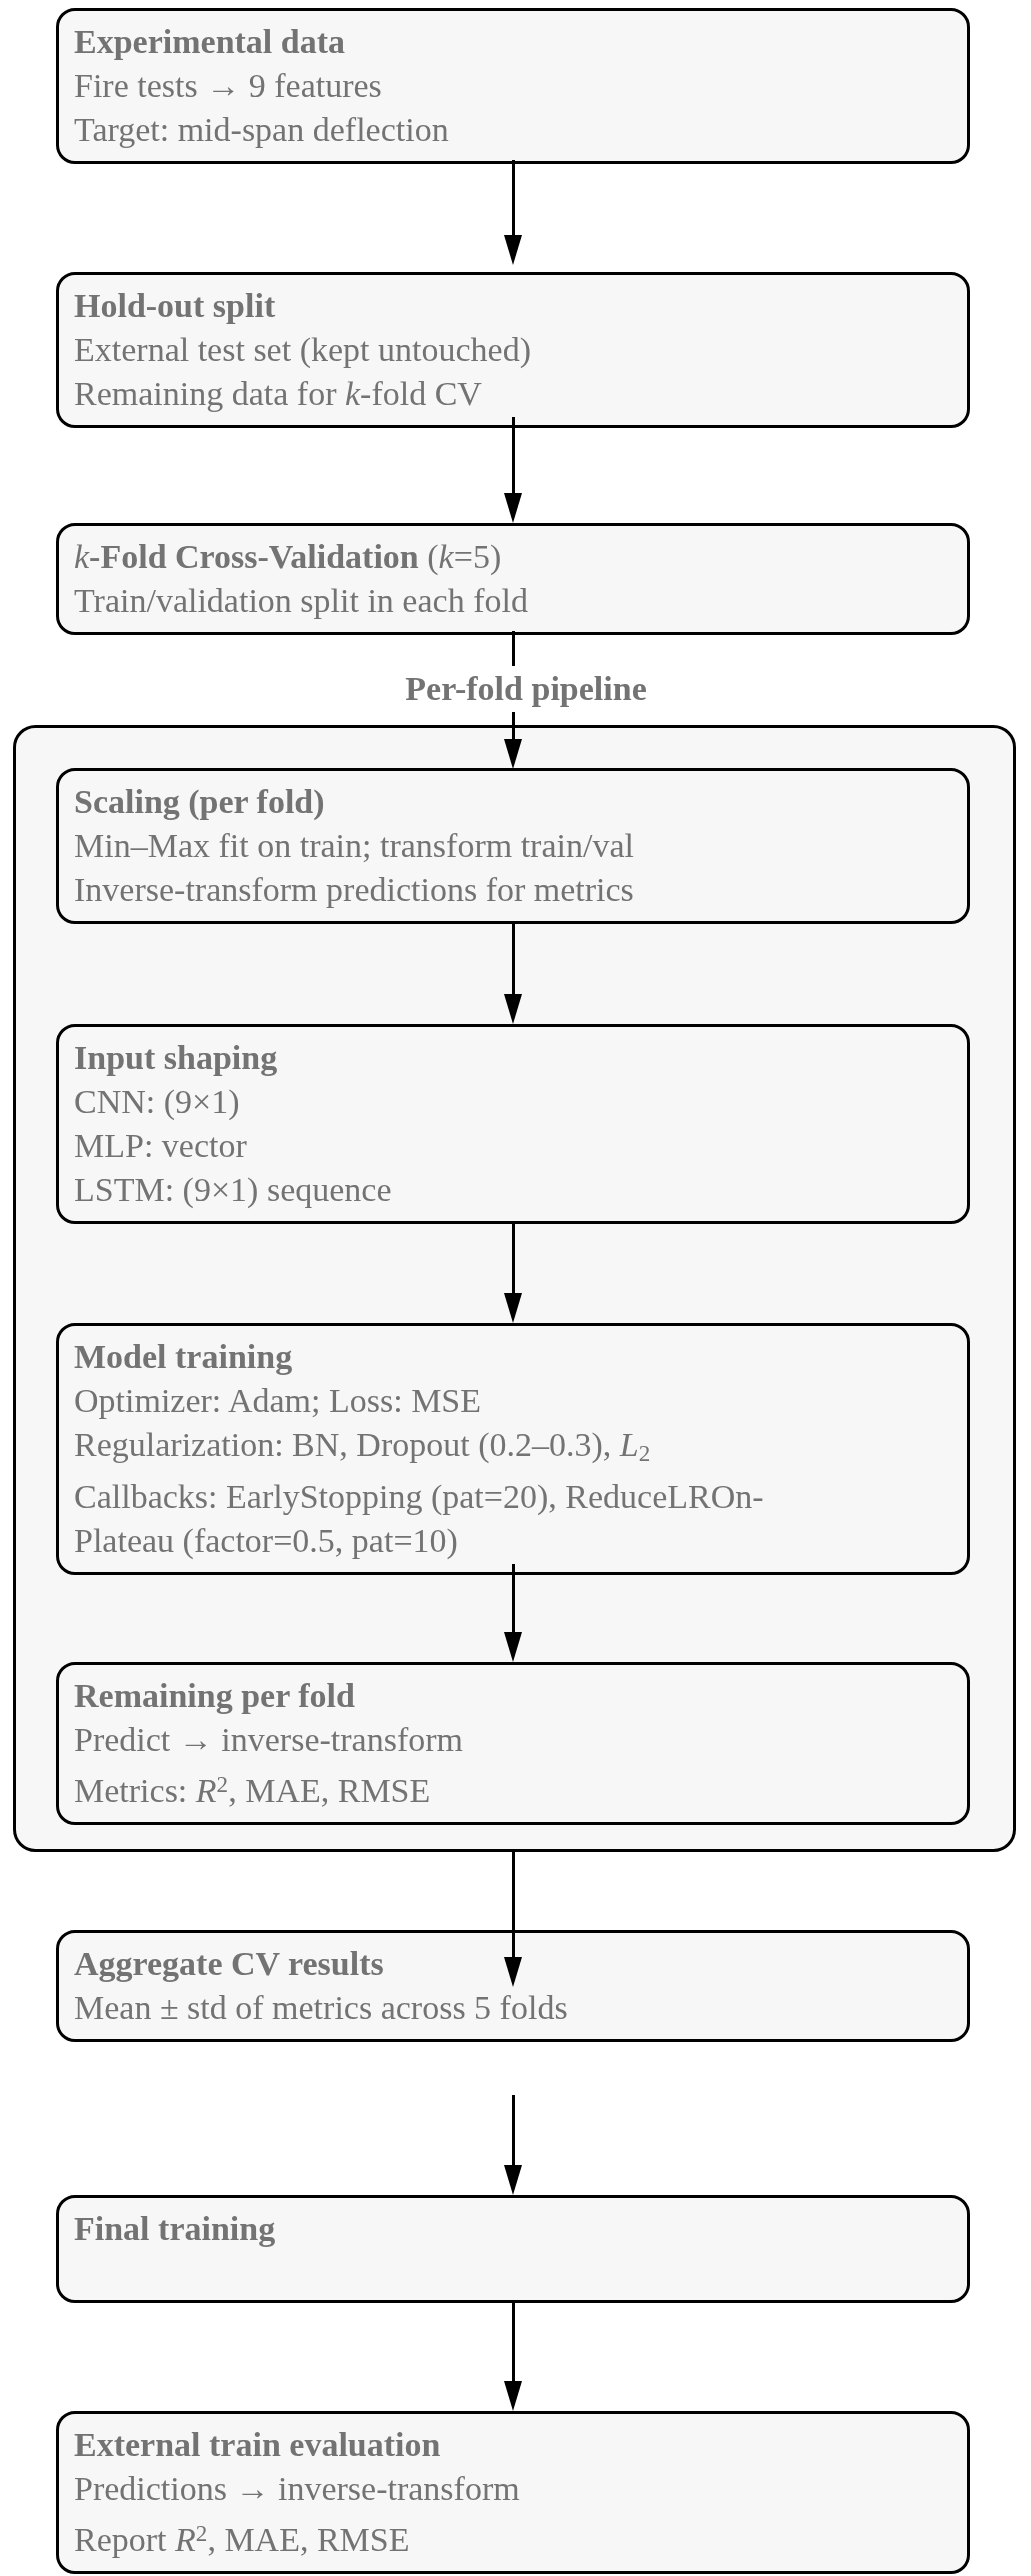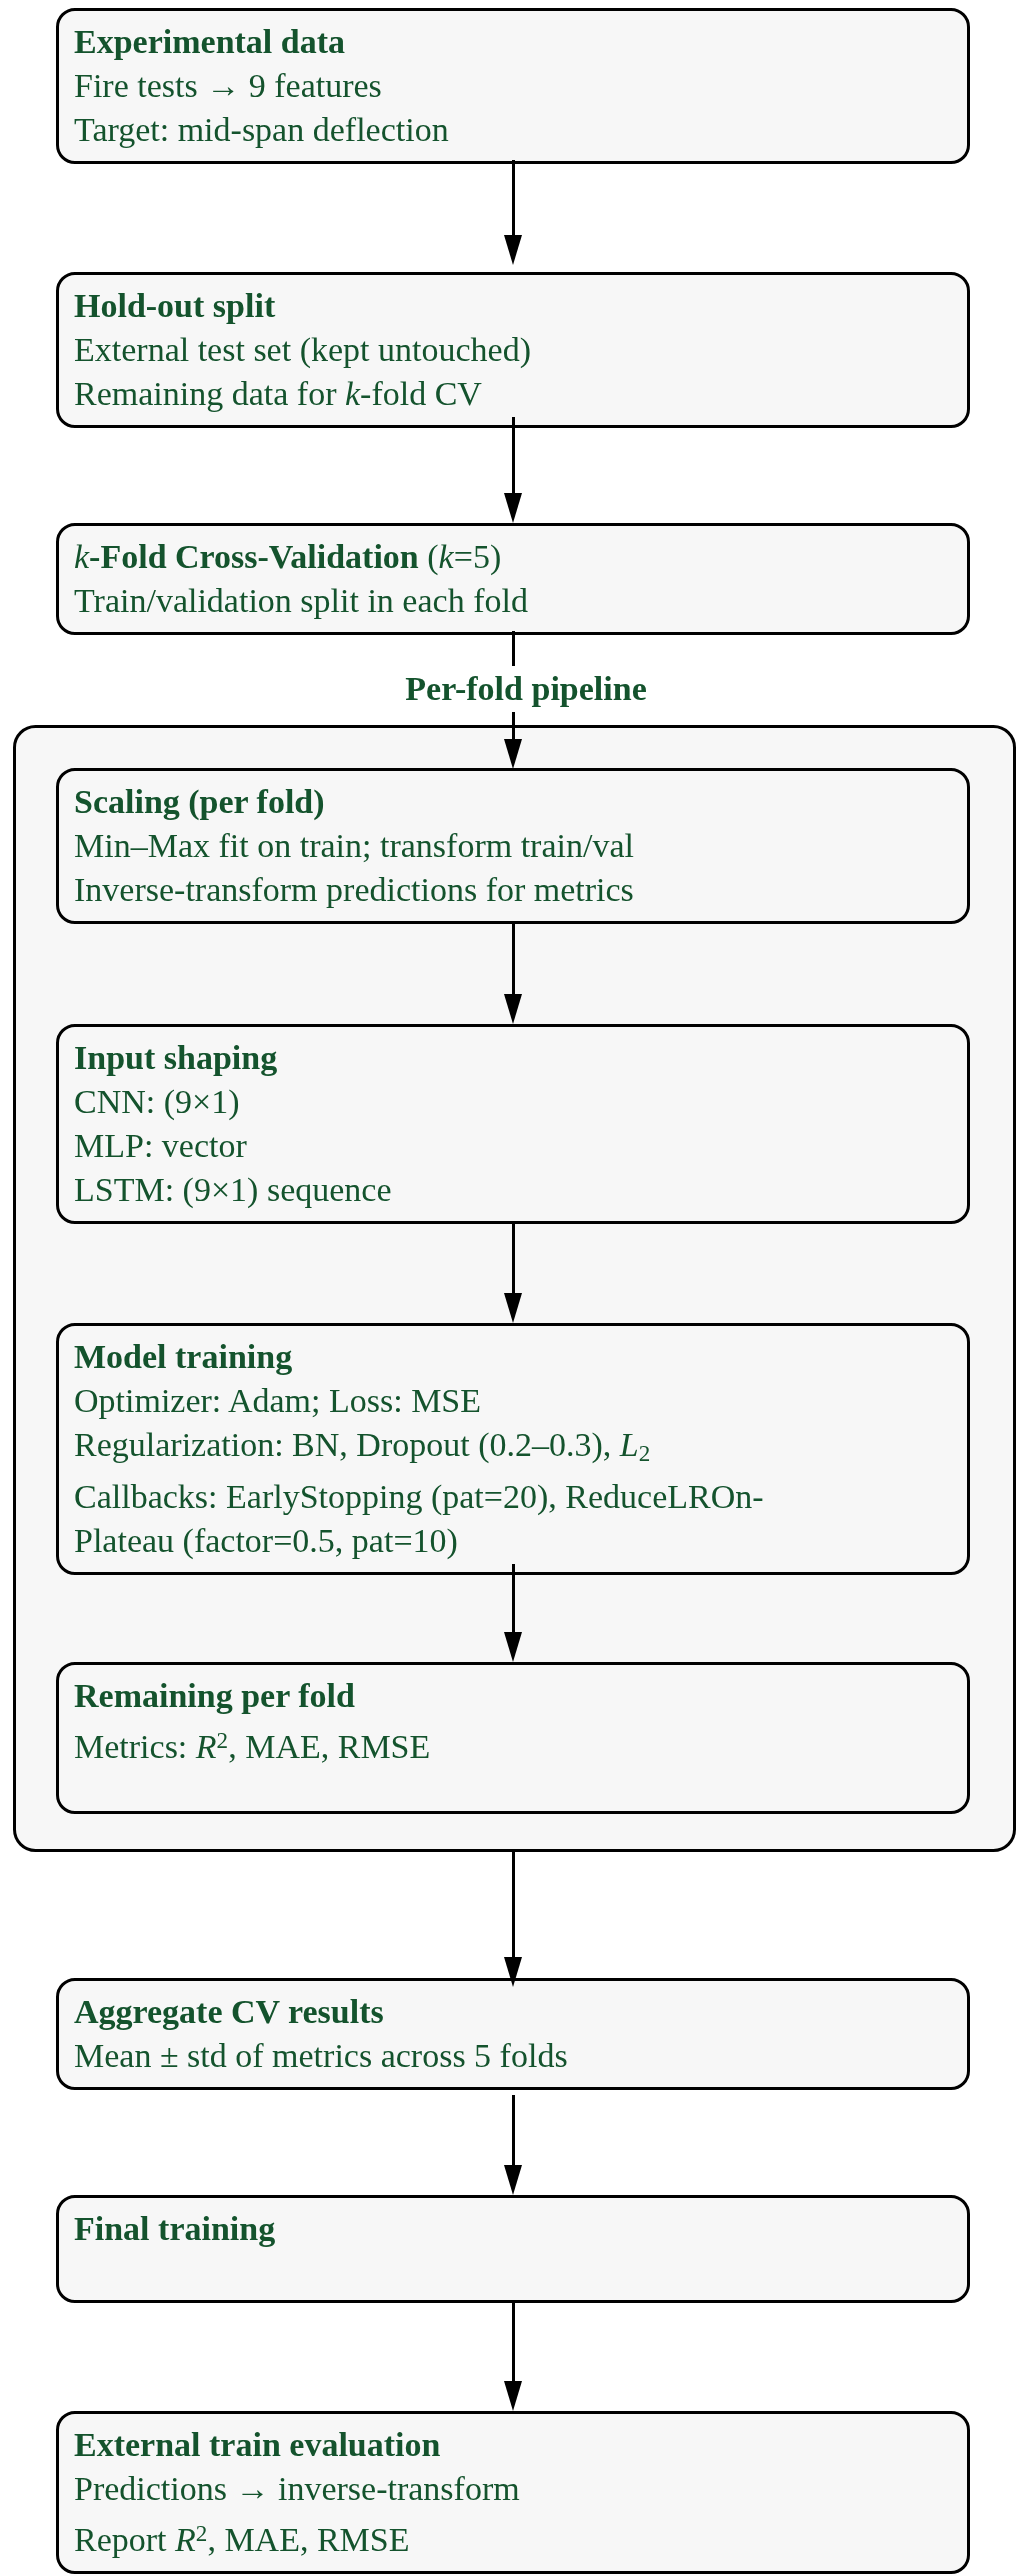--- a/index.html
+++ b/index.html
@@ -7,21 +7,21 @@
     padding: 0;
     background: #ffffff;
   }
   .canvas {
     position: relative;
     width: 1032px;
     height: 2576px;
     background: var(--page-bg, #ffffff);
     font-family: "Liberation Serif", "DejaVu Serif", serif;
     font-size: 34px;
-    color: #14532d;
+    color: #737373;
   }
   .node {
     position: absolute;
     left: 56px;
     width: 914px;
     box-sizing: border-box;
     background: var(--node-fill, #f7f7f7);
     border: 3.1px solid var(--line-color, #000000);
     border-radius: 19px;
     padding: 8.8px 12.5px 8.8px 15px;
@@ -153,29 +153,30 @@
       <div class="tline"><span>Plateau (factor=0.5, pat=10)</span></div>
     </div>
 
   <div class="arrow" style="top:1564px;height:98px">
     <span class="shaft"></span>
     <span class="head"></span>
   </div>
 
   <div class="node" style="top:1662px;min-height:152px">
       <div class="tline"><span class="seg-b">Remaining per fold</span></div>
+      <div class="tline"><span>Predict → inverse-transform</span></div>
       <div class="tline"><span>Metrics: </span><span class="seg-i">R</span><span class="seg-sup">2</span><span>, MAE, RMSE</span></div>
     </div>
 
   <div class="arrow" style="top:1851px;height:136px">
     <span class="shaft"></span>
     <span class="head"></span>
   </div>
 
-  <div class="node" style="top:1978px;min-height:108px">
+  <div class="node" style="top:1930px;min-height:108px">
       <div class="tline"><span class="seg-b">Aggregate CV results</span></div>
       <div class="tline"><span>Mean ± std of metrics across 5 folds</span></div>
     </div>
 
   <div class="arrow" style="top:2095px;height:100px">
     <span class="shaft"></span>
     <span class="head"></span>
   </div>
 
   <div class="node" style="top:2195px;min-height:108px">

